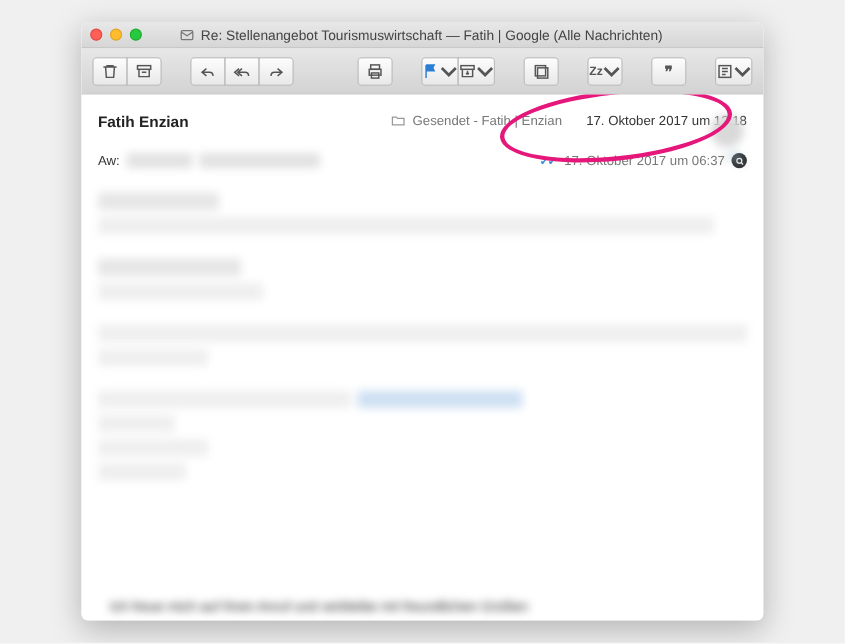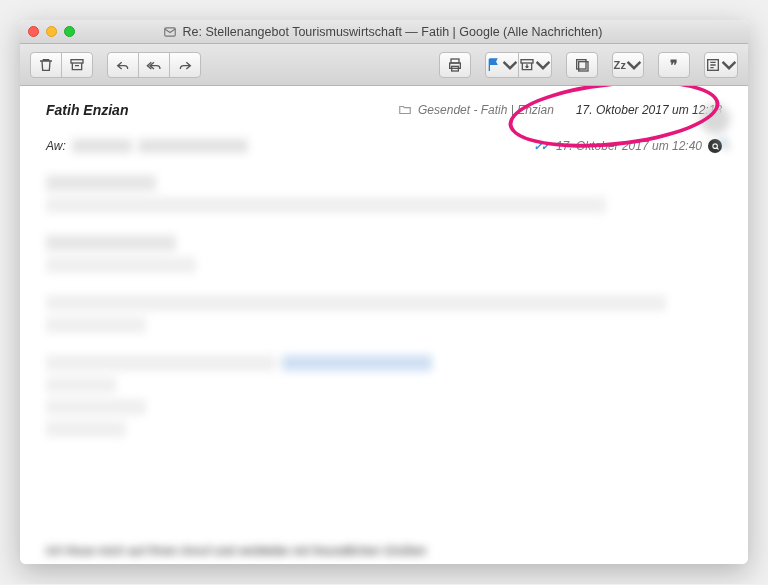--- a/index.html
+++ b/index.html
@@ -5,21 +5,21 @@
   * { box-sizing: border-box; }
   body {
     margin: 0;
     padding: 20px;
     background: #f0f0f0;
     font-family: -apple-system, "Helvetica Neue", Arial, sans-serif;
     font-size: 13px;
     color: #333;
   }
   .window {
-    width: 728px;
+    width: 620px;
     margin: 0 auto;
     background: #fff;
     border-radius: 6px;
     box-shadow: 0 8px 28px rgba(0,0,0,0.25);
     overflow: hidden;
     position: relative;
   }
   .titlebar {
     height: 24px;
     background: linear-gradient(#e8e8e8, #d6d6d6);
@@ -44,21 +44,21 @@
     font-weight: 500;
     padding-right: 50px;
   }
   .toolbar {
     height: 42px;
     background: linear-gradient(#e7e7e7, #d3d3d3);
     border-bottom: 1px solid #b5b5b5;
     display: flex;
     align-items: center;
     padding: 0 10px;
-    gap: 8px;
+    gap: 20px;
   }
   .tb-btn {
     height: 26px;
     min-width: 32px;
     background: linear-gradient(#fdfdfd, #e8e8e8);
     border: 1px solid #bdbdbd;
     border-radius: 4px;
     display: flex;
     align-items: center;
     justify-content: center;
@@ -66,26 +66,25 @@
     cursor: pointer;
   }
   .tb-btn svg { width: 16px; height: 16px; }
   .tb-btn .txt { font-size: 11px; font-weight: 600; letter-spacing: 0.3px; }
   .tb-group { display: flex; }
   .tb-group .tb-btn { border-radius: 0; margin-left: -1px; }
   .tb-group .tb-btn:first-child { border-radius: 4px 0 0 4px; margin-left: 0; }
   .tb-group .tb-btn:last-child { border-radius: 0 4px 4px 0; }
   .tb-spacer { flex: 1; }
   .content {
-    padding: 16px 26px;
+    padding: 16px 15px;
     background: #fff;
     height: 478px;
     position: relative;
     overflow: hidden;
-    font-style: italic;
   }
   .header-row1 { display: flex; align-items: center; }
   .sender { font-weight: 700; font-size: 14px; color: #222; }
   .hdr-spacer { flex: 1; }
   .hdr-meta { display: flex; align-items: center; gap: 6px; font-size: 12px; color: #777; }
   .hdr-meta .dark { color: #333; }
   .header-row2 { display: flex; align-items: center; margin-top: 21px; font-size: 12px; color: #555; gap: 6px; }
   .hdr-label { color: #333; }
   .header-row3 { display: flex; align-items: center; margin-top: 4px; font-size: 12px; color: #333; gap: 6px; }
   .badge-circle {
@@ -249,21 +248,21 @@
       </span>
     </div>
 
     <div class="header-row2">
       <span class="hdr-label">Aw:</span>
       <span class="redact blur" style="width:60px;"></span>
       <span class="redact blur" style="width:110px;"></span>
       <span class="hdr-spacer"></span>
       <span class="hdr-meta">
         <span class="read-check">✓✓</span>
-        <span>17. Oktober 2017 um 12:40</span>
+        <span>17. Oktober 2017 um 06:37</span>
         <span class="badge-circle">
           <svg viewBox="0 0 24 24" fill="none" stroke="#fff" stroke-width="3">
               <circle cx="11" cy="11" r="6"></circle>
               <path d="M15 15l5 5"></path>
             </svg>
         </span>
       </span>
     </div>
 
 

